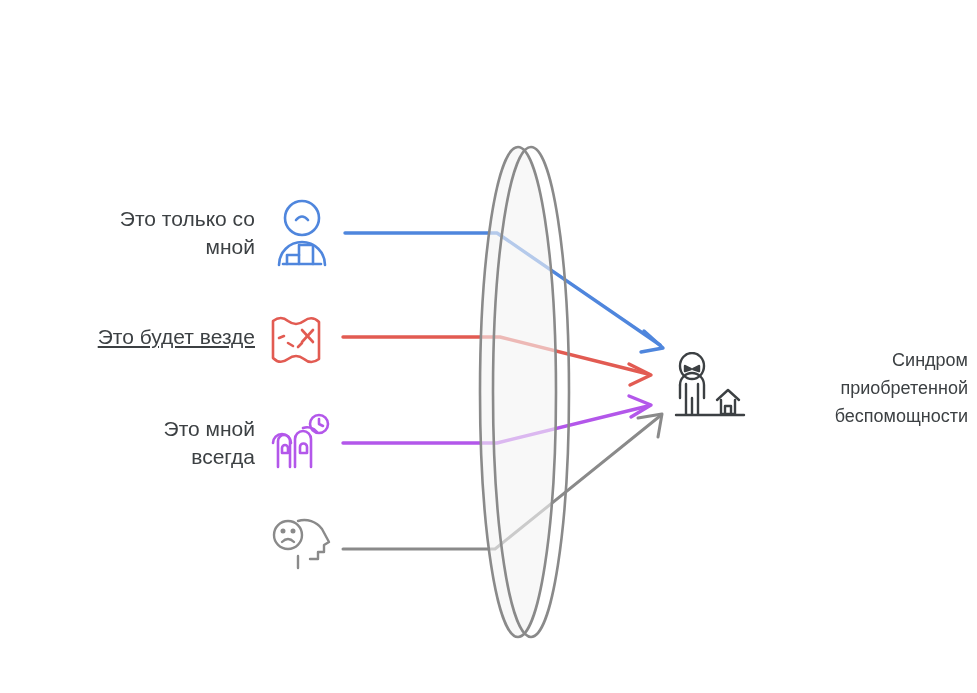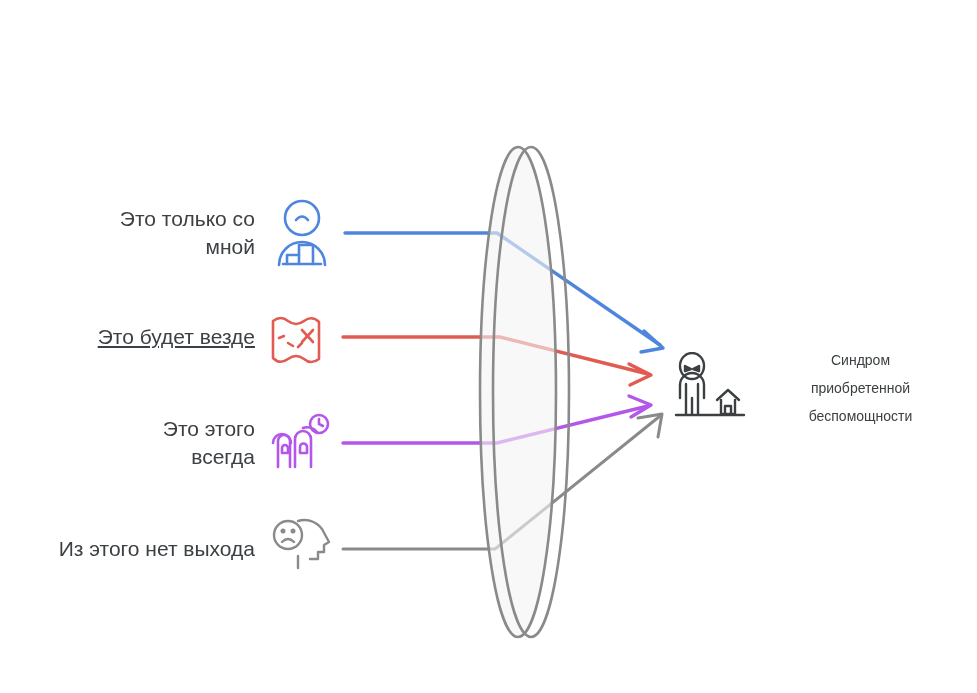--- a/index.html
+++ b/index.html
@@ -31,24 +31,24 @@
     font-family: "Liberation Sans", sans-serif;
     font-size: 21px;
     line-height: 28px;
     color: #3c4043;
     text-align: right;
     white-space: pre-line;
   }
   .outcome-label {
     position: absolute;
     font-family: "Liberation Sans", sans-serif;
-    font-size: 14px;
+    font-size: 18px;
     line-height: 28px;
     color: #3c4043;
-    text-align: center;
+    text-align: right;
     white-space: pre-line;
   }
   .icon-box {
     position: absolute;
   }
 </style>
 </head>
 <body>
 
 <div id="diagram">
@@ -81,24 +81,23 @@
       <ellipse cx="518" cy="392" rx="38" ry="245" fill="#f4f4f4" fill-opacity="0.62" stroke="#8a8a8a" stroke-width="2.6"></ellipse>
       <ellipse cx="531" cy="392" rx="38" ry="245" fill="none" stroke="#8a8a8a" stroke-width="2.6"></ellipse>
     </g>
   </svg>
 
   <div class="cause-label" style="left:40px; top:205px; width:215px;">Это только со
 мной</div>
 
   <div class="cause-label" style="left:30px; top:323px; width:225px;text-decoration:underline;">Это будет везде</div>
 
-  <div class="cause-label" style="left:40px; top:415px; width:215px;">Это этого
+  <div class="cause-label" style="left:40px; top:415px; width:215px;">Это мной
 всегда</div>
 
-  <div class="cause-label" style="left:8px; top:535px; width:247px;">Из этого нет выхода</div>
 
   <div class="icon-box" style="left:268px; top:193px; width:70px; height:74px;">
     <svg viewBox="0 0 70 74" width="70" height="74">
       <g fill="none" stroke="#4f86dd" stroke-width="2.6" stroke-linecap="round" stroke-linejoin="round">
         <circle cx="34" cy="25" r="17"></circle>
         <path d="M28,27 q6,-7 12,0"></path>
         <path d="M11,72 a23,23 0 0 1 46,0"></path>
         <path d="M19,71 L19,62 L31,62 L31,71"></path>
         <path d="M31,62 L31,52 L45,52 L45,71"></path>
         <path d="M15,71 L53,71"></path>

